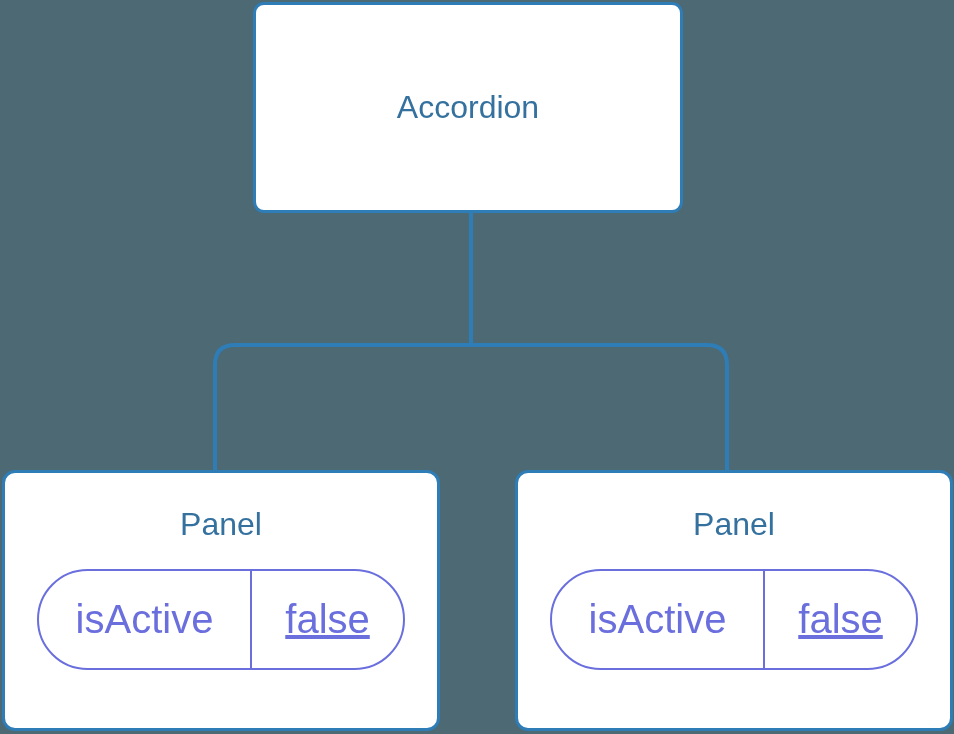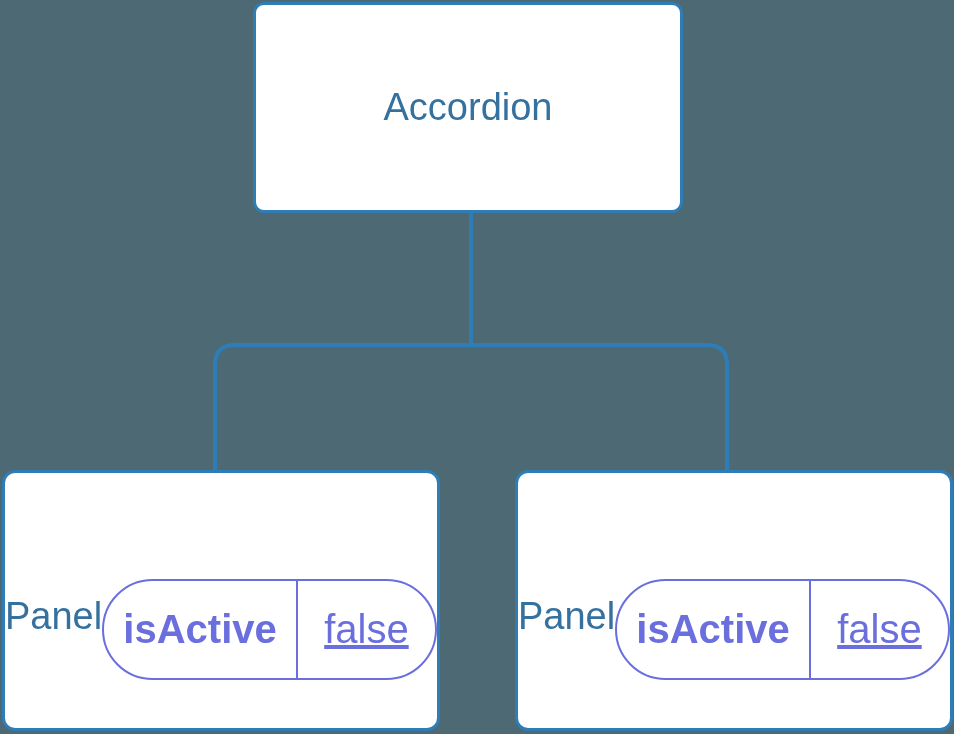--- a/index.html
+++ b/index.html
@@ -34,31 +34,31 @@
     left: 253px;
     top: 2px;
     width: 430px;
     height: 211px;
     display: flex;
     align-items: center;
     justify-content: center;
   }
   .node-label {
     color: #35719F;
-    font-size: 38px;
+    font-size: 32px;
     font-weight: 500;
     line-height: 1.2;
   }
   .node-panel {
     top: 470px;
     width: 438px;
     height: 261px;
     border-radius: 13px;
     display: flex;
-    flex-direction: row;
+    flex-direction: column;
     align-items: center;
     padding-top: 32px;
   }
   .node-panel-left  { left: 2px; }
   .node-panel-right { left: 515px; }
   .state-pill {
     margin-top: 26px;
     width: 368px;
     height: 101px;
     box-sizing: border-box;
@@ -70,21 +70,21 @@
     background: #FFFFFF;
   }
   .pill-cell {
     display: flex;
     align-items: center;
     justify-content: center;
     color: #6A6FDD;
     font-size: 40px;
     font-weight: 500;
   }
-  .pill-cell-name  { width: 58.3%; font-weight: bold; }
+  .pill-cell-name  { width: 58.3%; }
   .pill-cell-value {
     width: 41.7%;
     border-left: 2.5px solid #6A6FDD;
     text-decoration: underline;
   }
 </style>
 </head>
 <body>
 
 <div class="canvas">

